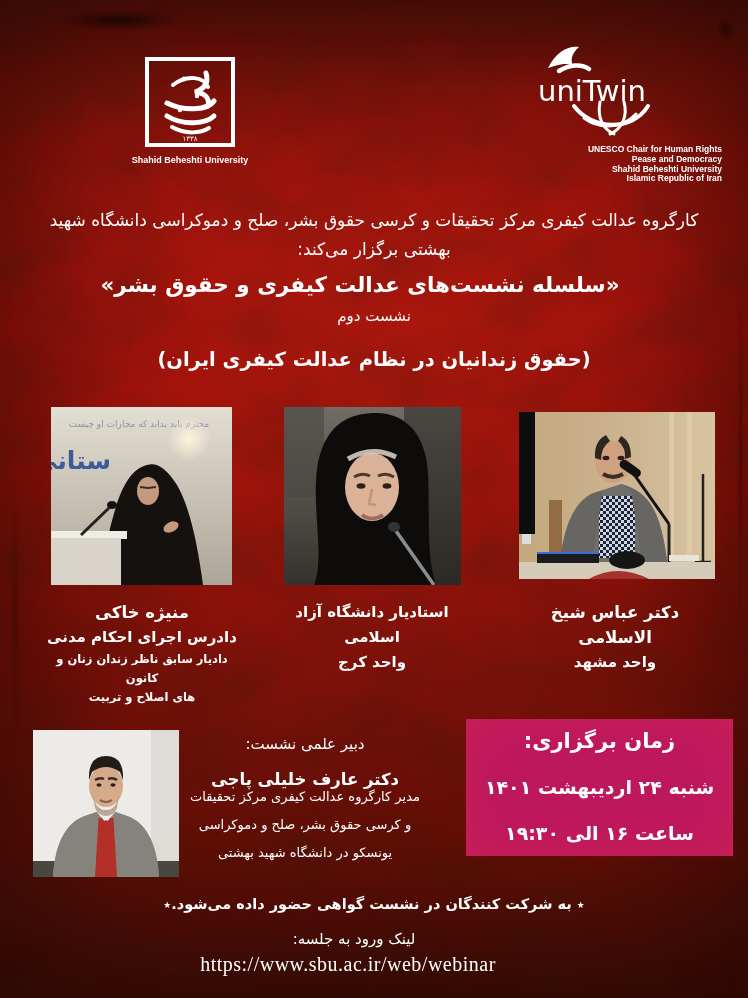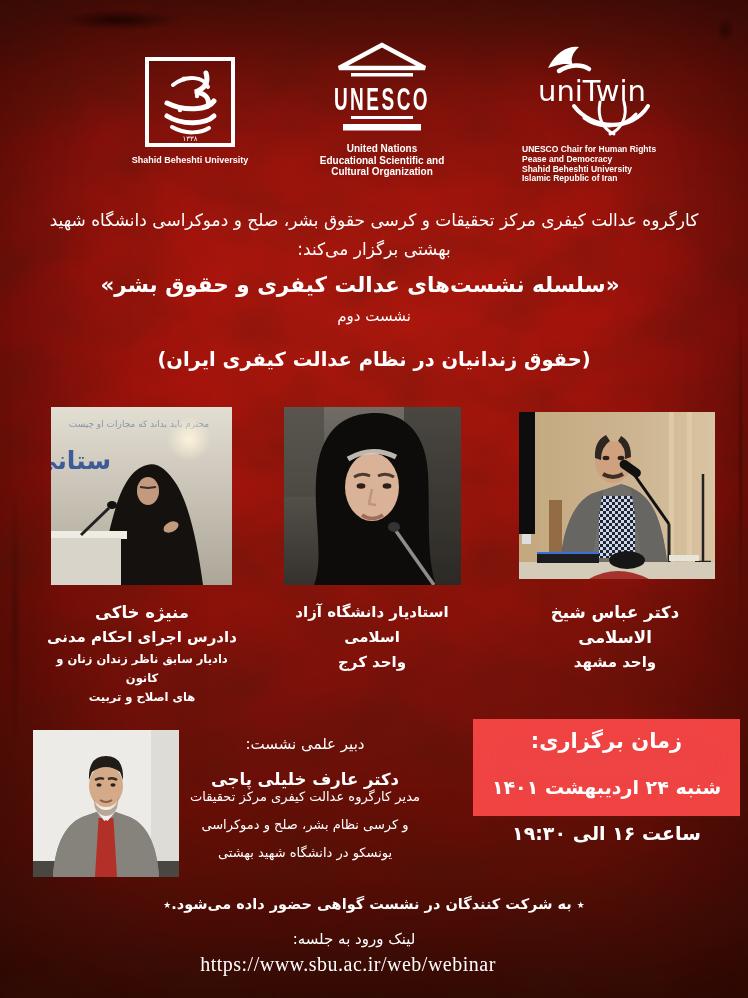--- a/index.html
+++ b/index.html
@@ -27,22 +27,22 @@
   .session{left:34px;top:307px;width:680px;font-size:15px;}
   .topic{left:34px;top:348px;width:680px;font-size:19.5px;font-weight:bold;}
   .photo{overflow:hidden;background:#555;}
   .speaker-col{width:200px;line-height:25px;}
   .sp-name{font-size:16.5px;font-weight:bold;}
   .sp-line{font-size:15px;font-weight:bold;}
   .sp-small{font-size:11.5px;font-weight:bold;line-height:19px;}
   .sec-heading{font-size:15px;}
   .sec-name{font-size:16.5px;font-weight:bold;}
   .sec-line{font-size:13px;}
-  .schedule{left:466px;top:719px;width:267px;height:97px;background:#ef4444;
-    box-shadow:inset 0 0 40px rgba(255,80,50,.18), 0 0 0 1px rgba(120,15,8,.25);margin-left:7px;}
+  .schedule{left:466px;top:719px;width:267px;height:137px;background:#be185d;
+    box-shadow:inset 0 0 40px rgba(255,80,50,.18), 0 0 0 1px rgba(120,15,8,.25);}
   .sch-heading{top:10px;font-size:21px;font-weight:bold;width:100%;}
   .sch-date{top:57px;font-size:19px;font-weight:bold;width:100%;}
   .sch-time{top:103px;font-size:19px;font-weight:bold;width:100%;}
   .note{left:0;top:896px;width:748px;font-size:14.5px;font-weight:bold;}
   .link-label{left:-20px;top:930px;width:748px;font-size:15px;}
   .link-url{left:-26px;top:953px;width:748px;font-size:20px;
     font-family:"Liberation Serif",serif;letter-spacing:.5px;}
 </style>
 </head>
 <body>
@@ -79,48 +79,34 @@
         <path d="M28 71 c14 8 29 6 37 1" stroke-width="4"></path>
       </g>
       <circle cx="40" cy="23" r="2.4" fill="#fff"></circle>
       <circle cx="53" cy="40" r="2.2" fill="#fff"></circle>
       <circle cx="36" cy="54" r="2.2" fill="#fff"></circle>
       <text x="46" y="85" font-size="7" fill="#fff" text-anchor="middle">۱۳۳۸</text>
     </svg>
     <div class="logo-cap en" style="font-size:9px;margin-top:3px;">Shahid Beheshti University</div>
   </div>
 
-  <div class="abs z2 ctext" style="left:306px;top:40px;width:152px;">
-    <svg width="104" height="95" viewBox="0 0 104 95">
-      <path d="M52 5 L9 28 L95 28 Z" fill="none" stroke="#fff" stroke-width="4.5"></path>
-      <rect x="21" y="33" width="62" height="3.5" fill="#fff"></rect>
-      <text transform="translate(52,70) scale(1,1.62)" text-anchor="middle" font-size="19" font-weight="bold" letter-spacing="2.5" fill="#fff" font-family="Liberation Sans, sans-serif">UNESCO</text>
-      <rect x="21" y="76" width="62" height="3" fill="#fff"></rect>
-      <rect x="13" y="84" width="78" height="6.5" fill="#fff"></rect>
-    </svg>
-    <div class="logo-cap en" style="font-size:10px;line-height:11.5px;margin-top:4px;">
-      <div>United Nations</div>
-      <div>Educational Scientific and</div>
-      <div>Cultural Organization</div>
-    </div>
-  </div>
 
   <div class="abs z2" style="left:512px;top:44px;width:210px;">
     <svg width="185" height="94" viewBox="0 0 185 94">
       <path d="M36 24 C44 7 58 1 67 3 C60 9 58 16 61 21 C52 18 42 22 36 24 Z" fill="#fff"></path>
       <path d="M47 27 C58 20 70 20 77 25" stroke="#fff" stroke-width="4.5" fill="none" stroke-linecap="round"></path>
       <text x="26" y="57" font-size="29" fill="#fff" font-family="DejaVu Sans, sans-serif">uniTwin</text>
       <g stroke="#fff" fill="none" stroke-linecap="round">
         <path d="M62 62 C80 86 120 88 136 62" stroke-width="4"></path>
         <path d="M72 74 C88 86 112 84 124 70" stroke-width="3"></path>
         <path d="M88 58 C85 74 91 85 102 90" stroke-width="3"></path>
         <path d="M112 58 C116 72 110 85 98 90" stroke-width="3"></path>
       </g>
     </svg>
-    <div class="logo-cap en" style="font-size:8.5px;line-height:9.8px;margin:3px 0 0 10px;text-align:left;">
+    <div class="logo-cap en" style="font-size:8.5px;line-height:9.8px;margin:3px 0 0 10px;text-align:right;">
       <div>UNESCO Chair for Human Rights</div>
       <div>Pease and Democracy</div>
       <div>Shahid Beheshti University</div>
       <div>Islamic Republic of Iran</div>
     </div>
   </div>
 
   <div class="abs z2 ctext fa intro">
     <div>کارگروه عدالت کیفری مرکز تحقیقات و کرسی حقوق بشر، صلح و دموکراسی دانشگاه شهید</div>
     <div>بهشتی برگزار می‌کند:</div>
@@ -258,21 +244,21 @@
       <ellipse cx="66" cy="55" rx="2.6" ry="1.8" fill="#2b211a"></ellipse>
       <ellipse cx="80" cy="55" rx="2.6" ry="1.8" fill="#2b211a"></ellipse>
       <path d="M67 70 q6 4 12 0" stroke="#8a5b48" stroke-width="2" fill="none"></path>
     </svg>
   </div>
 
   <div class="abs z2 ctext fa" style="left:190px;top:735px;width:230px;">
     <div class="sec-heading">دبیر علمی نشست:</div>
     <div class="sec-name" style="margin-top:17px;">دکتر عارف خلیلی پاجی</div>
     <div class="sec-line" style="">مدیر کارگروه عدالت کیفری مرکز تحقیقات</div>
-    <div class="sec-line" style="margin-top:13px;">و کرسی نظام بشر، صلح و دموکراسی</div>
+    <div class="sec-line" style="margin-top:13px;">و کرسی حقوق بشر، صلح و دموکراسی</div>
     <div class="sec-line" style="margin-top:13px;">یونسکو در دانشگاه شهید بهشتی</div>
   </div>
 
   <div class="abs z2 schedule">
     <div class="abs ctext fa sch-heading">زمان برگزاری:</div>
     <div class="abs ctext fa sch-date">شنبه ۲۴ اردیبهشت ۱۴۰۱</div>
     <div class="abs ctext fa sch-time">ساعت ۱۶ الی ۱۹:۳۰</div>
   </div>
 
   <div class="abs z2 ctext fa note">٭ به شرکت کنندگان در نشست گواهی حضور داده می‌شود.٭</div>

